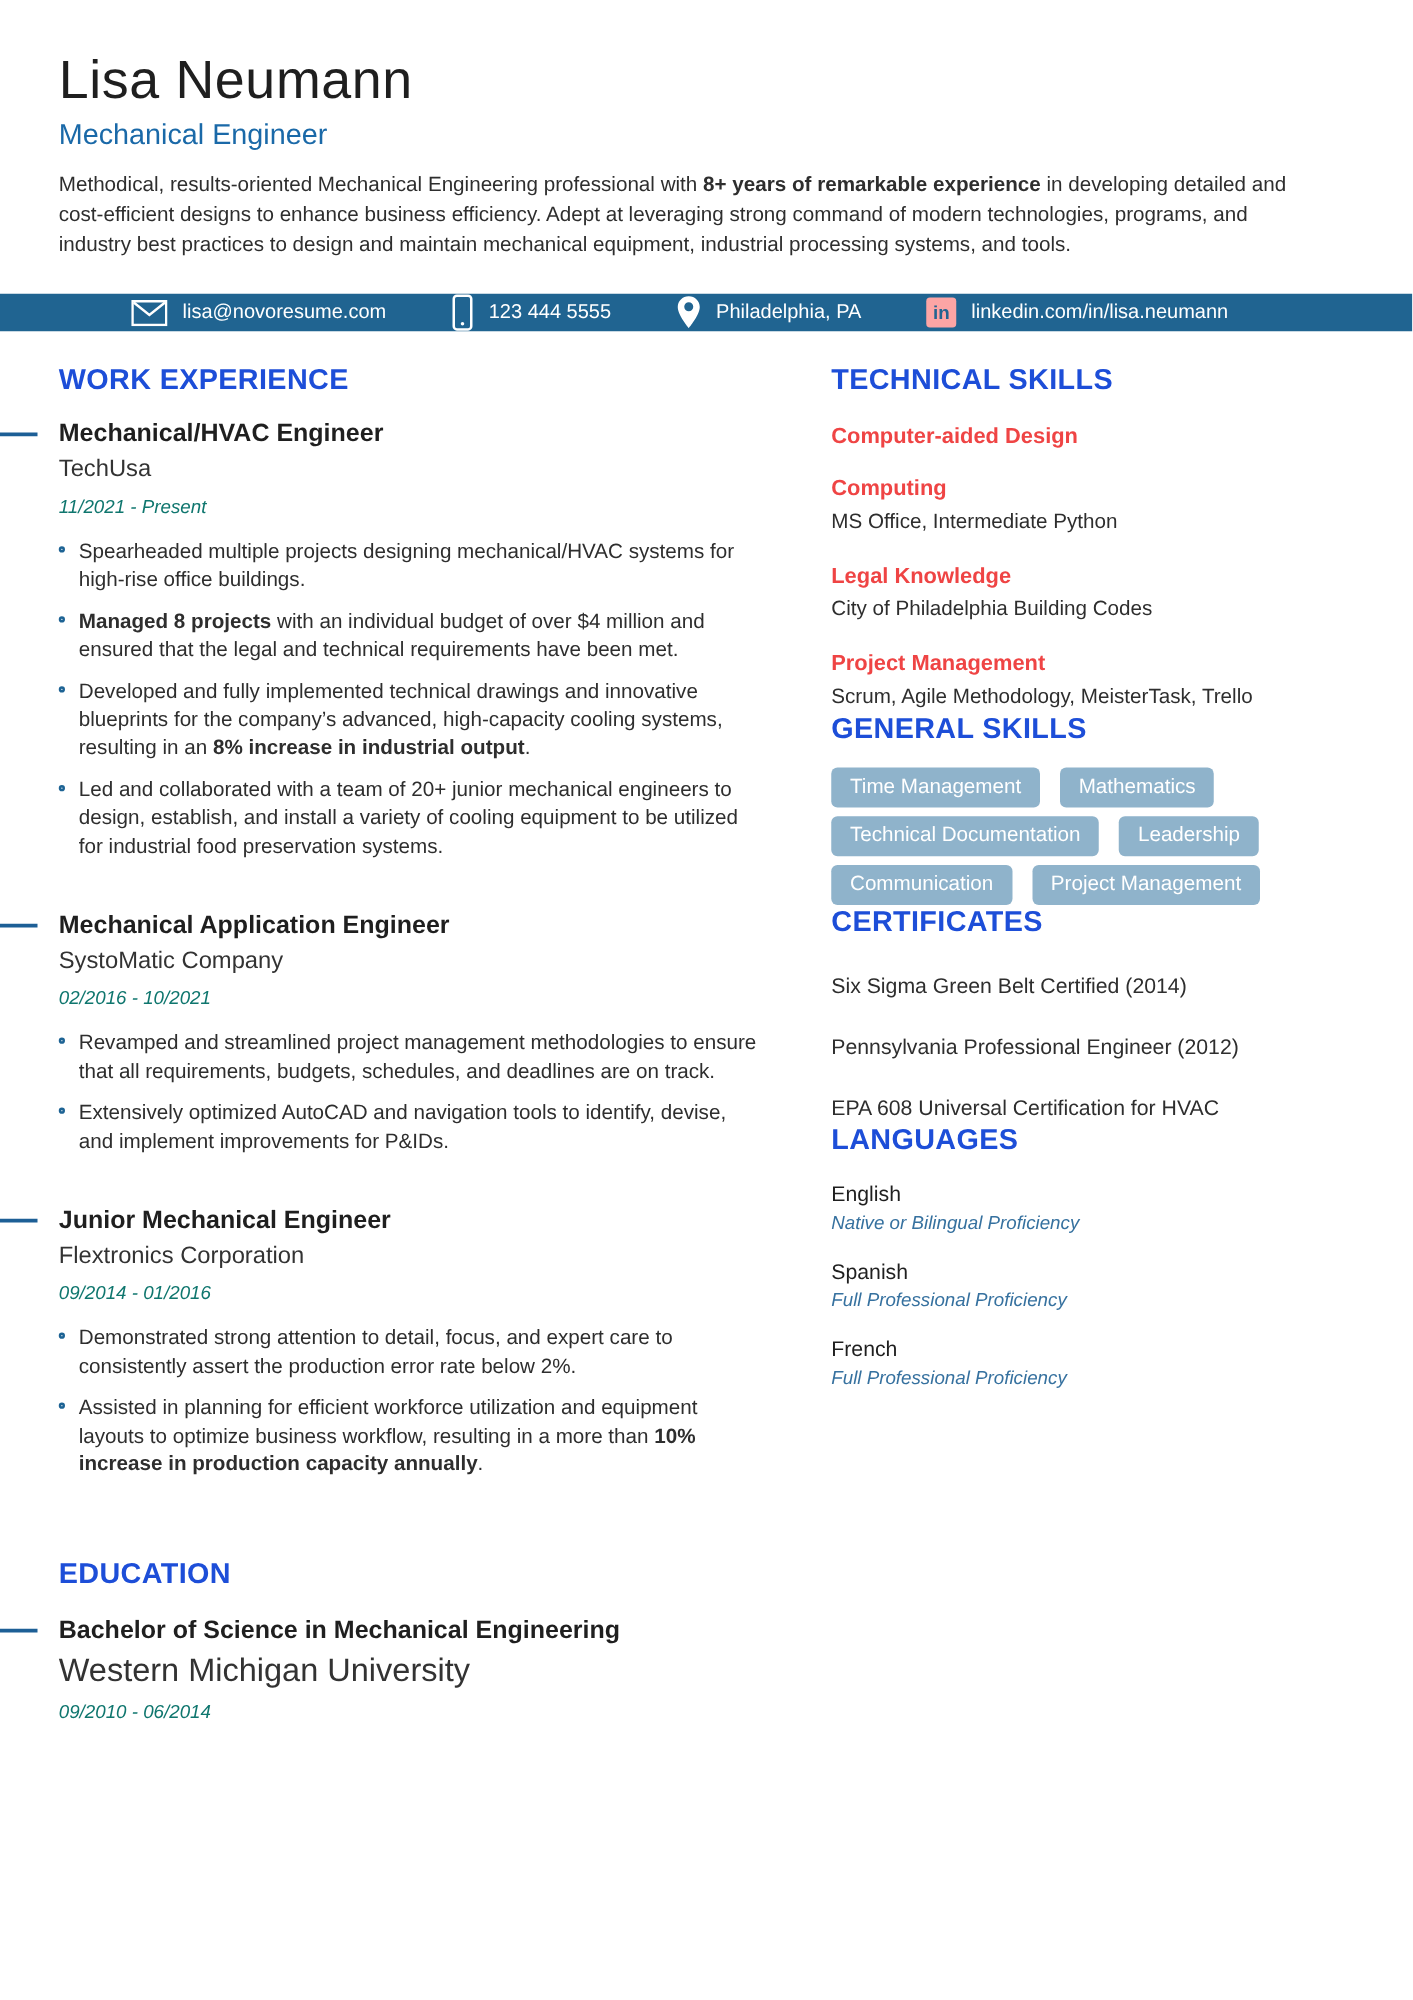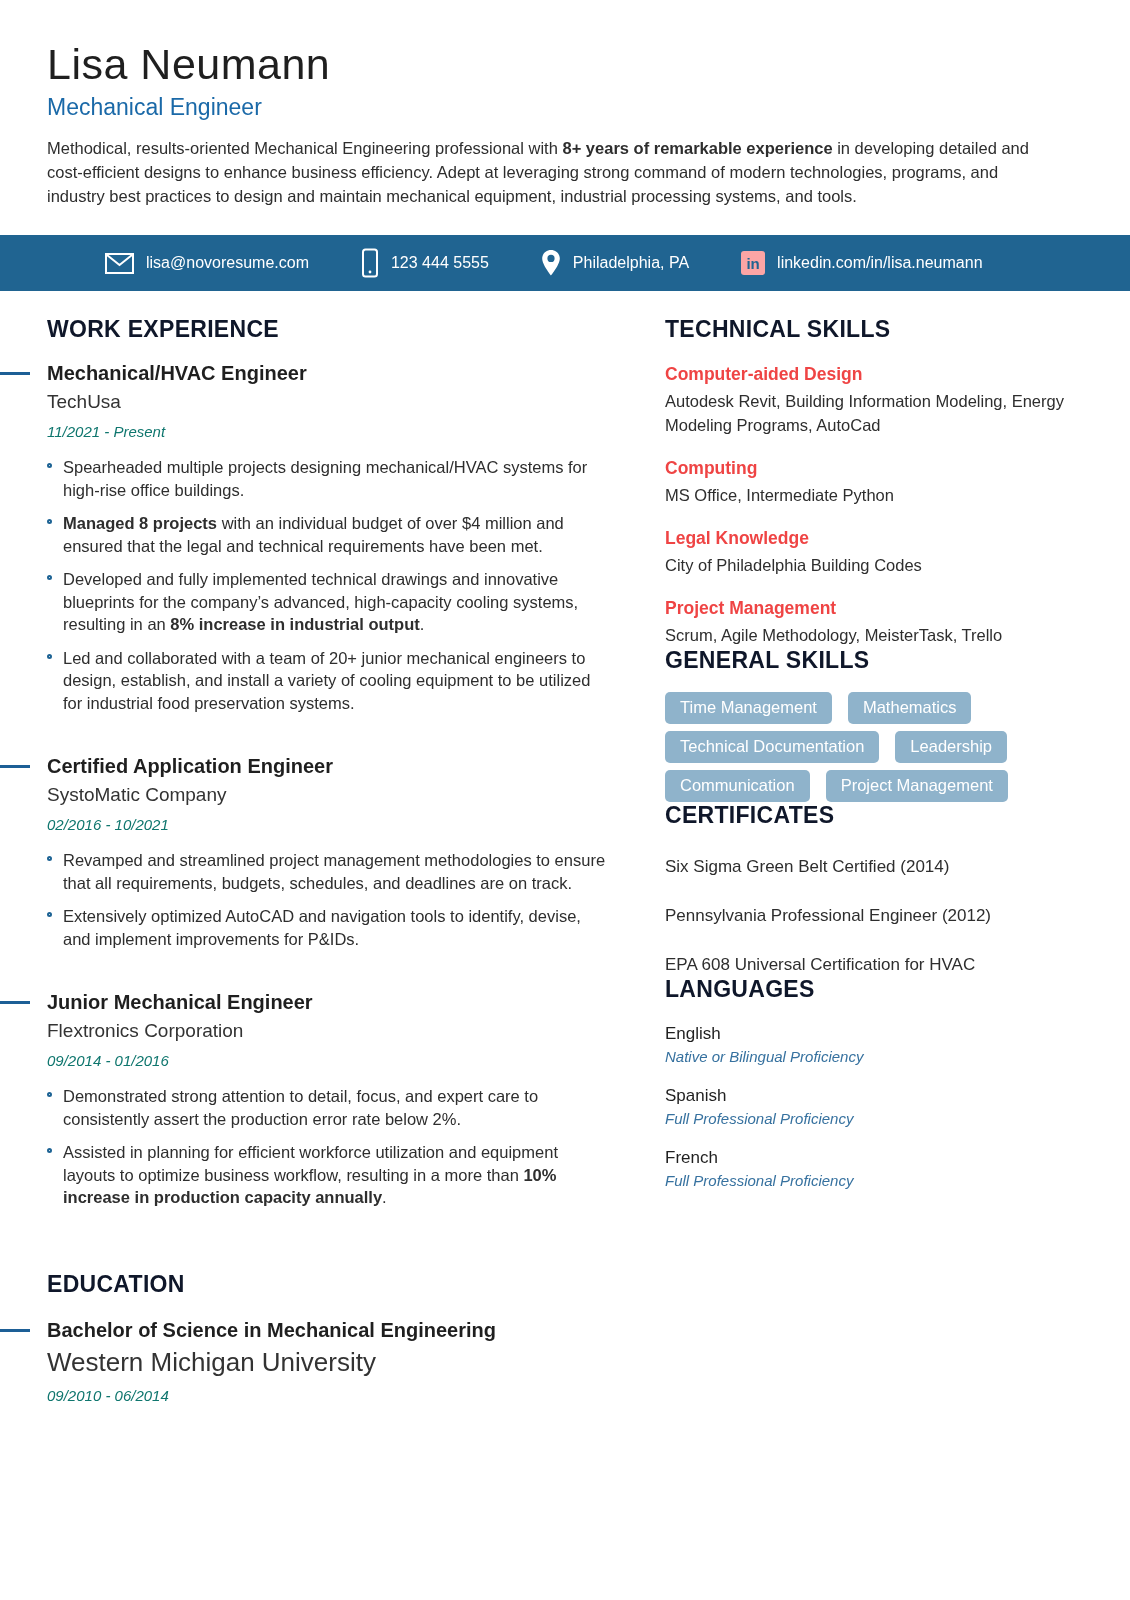--- a/index.html
+++ b/index.html
@@ -18,40 +18,40 @@
   .header { padding: 40px 45px 0 47px; }
   .name { font-size: 43px; font-weight: 400; color: #1f1f1f; letter-spacing: 0.5px; line-height: 1.12; }
   .job-headline { font-size: 23px; color: #1a69a8; margin-top: 6px; font-weight: 400; }
   .summary { margin-top: 15px; font-size: 16.5px; line-height: 24px; color: #2e2e2e; max-width: 1010px; }
   .b { font-weight: 700; }
   
   .contact-bar {
     margin-top: 27px;
     background: #206491;
     color: #ffffff;
-    height: 56px;
+    height: 30px;
     display: flex;
     align-items: center;
     padding-left: 105px;
     gap: 52px;
     font-size: 16px;
   }
   .contact-item { display: flex; align-items: center; gap: 12px; white-space: nowrap; }
   .contact-item svg { display: block; }
   .li-box {
     width: 24px; height: 24px; background: #fca5a5; border-radius: 3px;
     display: flex; align-items: center; justify-content: center;
     color: #206491; font-weight: 700; font-size: 15px; line-height: 1;
   }
   
   .columns { display: flex; padding: 0 45px 60px 47px; margin-top: 25px; }
   .col-left { width: 563px; flex: none; }
   .col-right { width: 420px; flex: none; margin-left: 55px; }
   h2.section-heading {
-    font-size: 23px; font-weight: 700; color: #0f172a; letter-spacing: 0.3px;
+    font-size: 23px; font-weight: 700; color: #1d4ed8; letter-spacing: 0.3px;
   }
   
   .job { margin-top: 18px; margin-bottom: 40px; }
   .job-header { position: relative; }
   .accent-dash {
     position: absolute; left: -47px; top: 11px; width: 30px; height: 3px; background: #1d5f96;
   }
   .job-title { font-size: 20px; font-weight: 700; color: #1f1f1f; line-height: 25px; }
   .company { font-size: 19px; color: #333333; margin-top: 4px; line-height: 24px; }
   .dates { font-size: 15px; font-style: italic; color: #0f766e; margin-top: 9px; }
@@ -155,21 +155,21 @@
           <div class="bullet">
               <span class="bullet-dot"></span>
               <div class="bullet-text"><span>Led and collaborated with a team of 20+ junior mechanical engineers to design, establish, and install a variety of cooling equipment to be utilized for industrial food preservation systems.</span><span class="b"></span><span></span></div>
             </div>
         </div>
       </div>
 
       <div class="job">
         <div class="job-header">
           <span class="accent-dash"></span>
-          <div class="job-title">Certified Application Engineer</div>
+          <div class="job-title">Mechanical Application Engineer</div>
           <div class="company">SystoMatic Company</div>
           <div class="dates">02/2016 - 10/2021</div>
         </div>
         <div class="bullets">
           <div class="bullet">
               <span class="bullet-dot"></span>
               <div class="bullet-text"><span>Revamped and streamlined project management methodologies to ensure that all requirements, budgets, schedules, and deadlines are on track.</span><span class="b"></span><span></span></div>
             </div>
           <div class="bullet">
               <span class="bullet-dot"></span>
@@ -207,21 +207,20 @@
         </div>
       </div>
     </div>
 
     <div class="col-right">
 
       <div class="right-section-first">
         <h2 class="section-heading">TECHNICAL SKILLS</h2>
         <div class="skill-group">
           <div class="skill-label">Computer-aided Design</div>
-          <div class="skill-items">Autodesk Revit, Building Information Modeling, Energy Modeling Programs, AutoCad</div>
         </div>
         <div class="skill-group">
           <div class="skill-label">Computing</div>
           <div class="skill-items">MS Office, Intermediate Python</div>
         </div>
         <div class="skill-group">
           <div class="skill-label">Legal Knowledge</div>
           <div class="skill-items">City of Philadelphia Building Codes</div>
         </div>
         <div class="skill-group">

